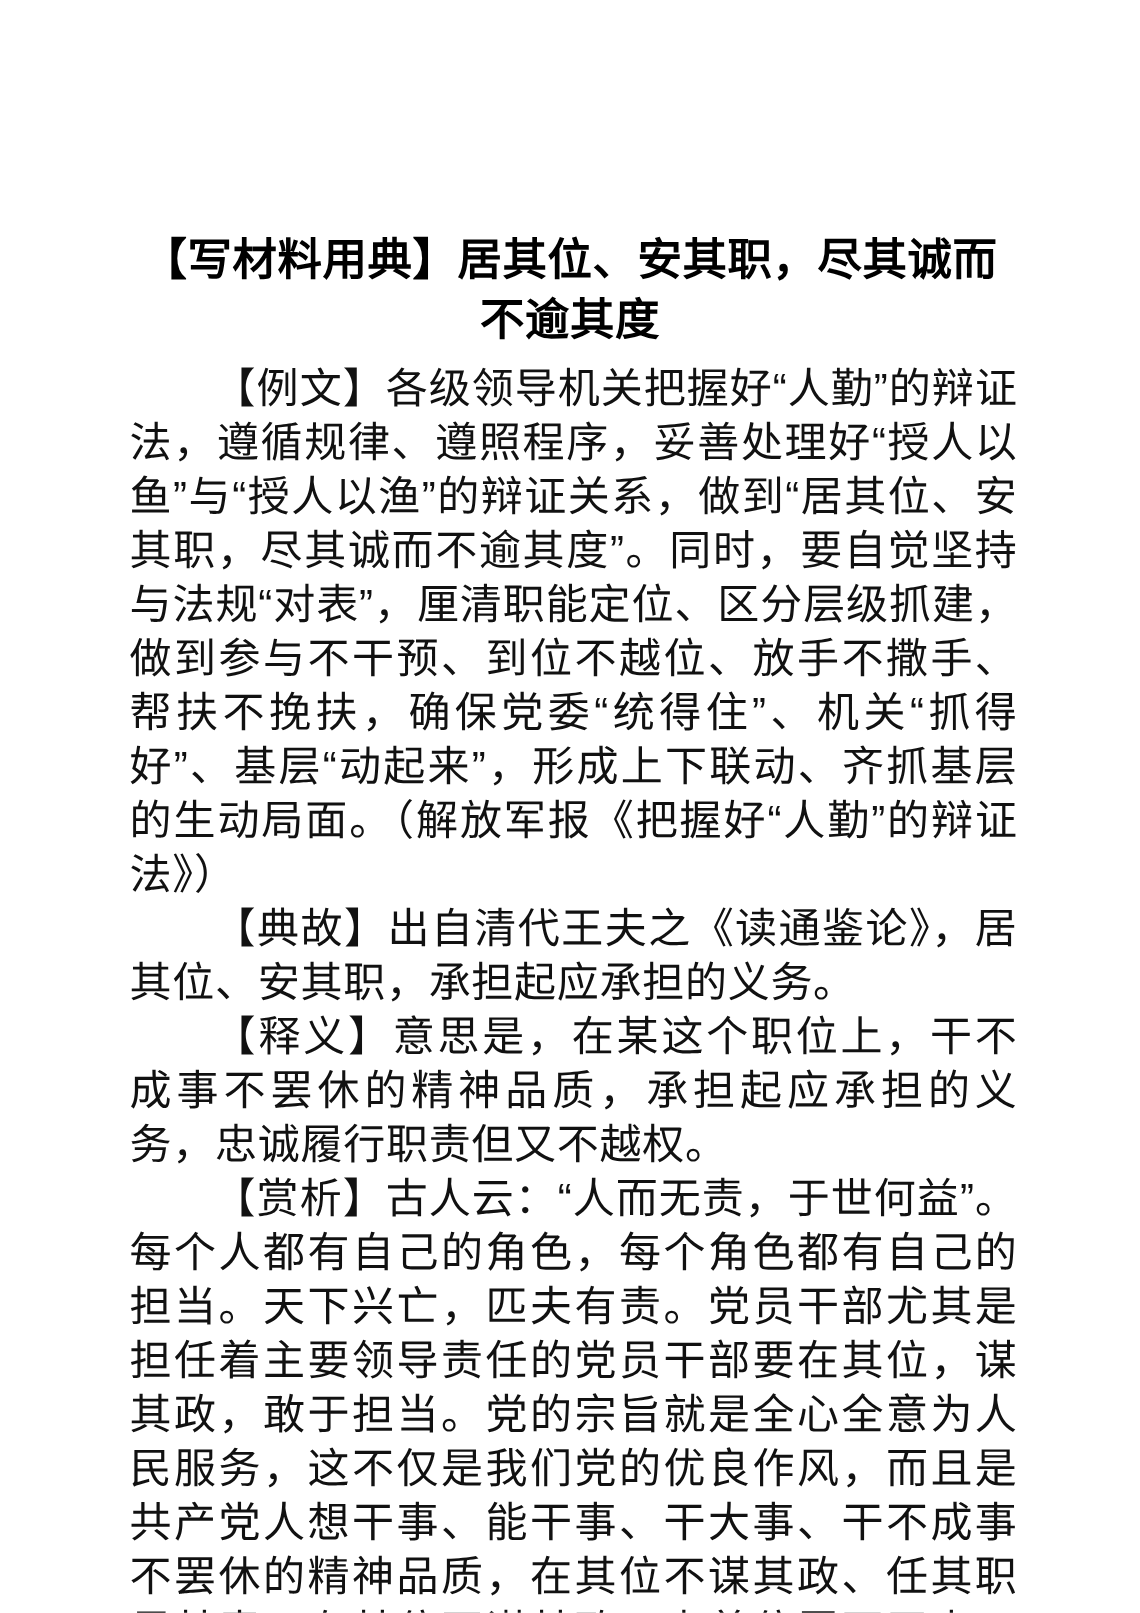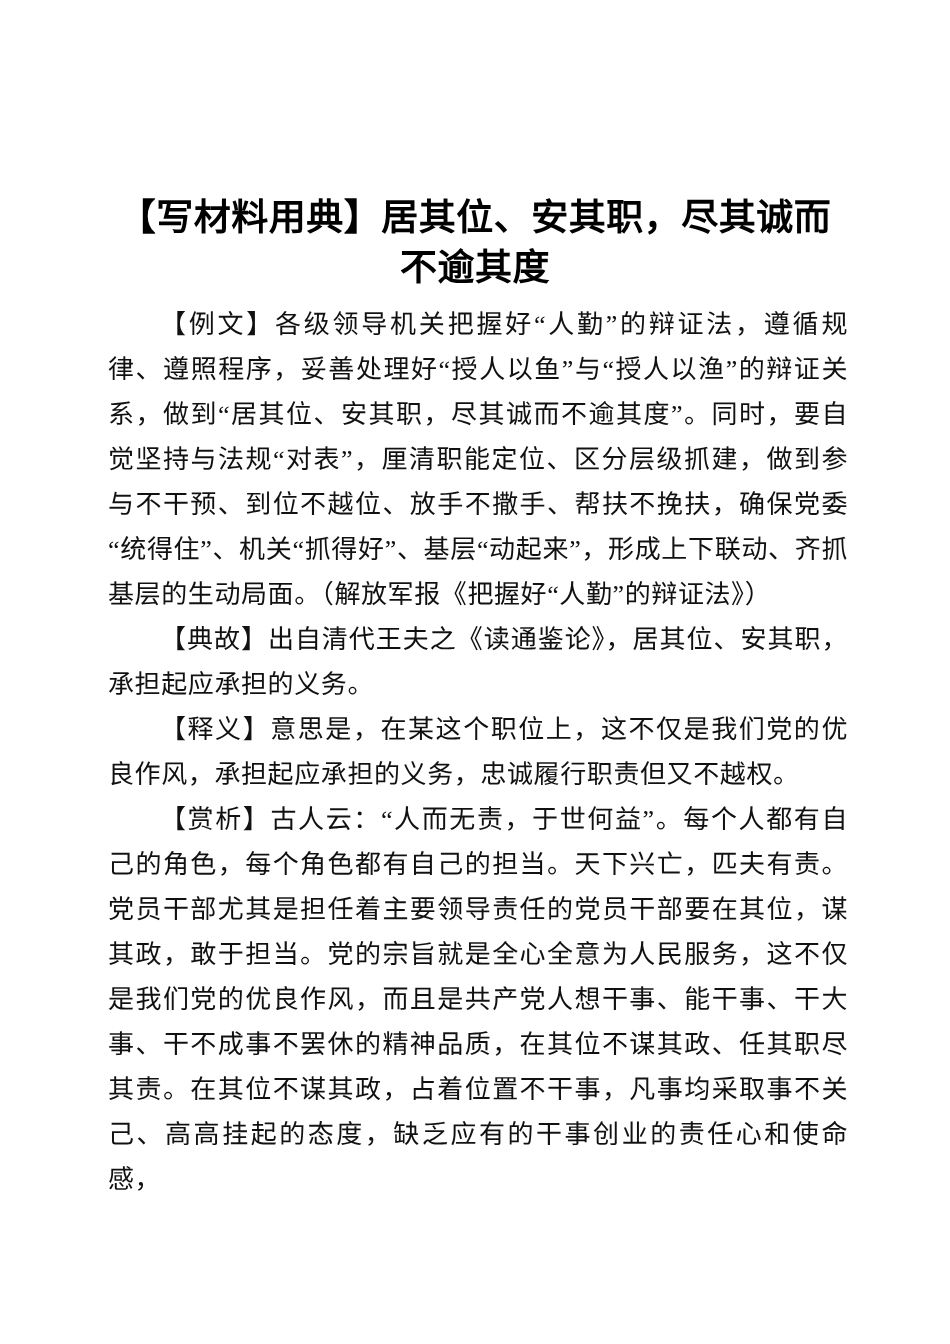--- a/index.html
+++ b/index.html
@@ -44,39 +44,39 @@
 
   
   .doc-body {
     position: absolute;
     left: 108px;
     top: 262px;
     width: 740px;
   }
 
   .para {
-    font-family: Liberation Serif, serif;
-    font-size: 26px;
+    font-family: Liberation Sans, sans-serif;
+    font-size: 35px;
     line-height: 45px;
     letter-spacing: 0.6px;
     color: #111111;
     text-align: justify;
     text-justify: inter-character;
     text-indent: 2em;
     margin: 0;
     word-break: break-all;
   }
 </style>
 </head>
 <body>
 
 <div class="page">
 
   <h1 class="doc-title">【写材料用典】居其位、安其职，尽其诚而不逾其度</h1>
 
   <div class="doc-body">
     <p class="para">【例文】各级领导机关把握好“人勤”的辩证法，遵循规律、遵照程序，妥善处理好“授人以鱼”与“授人以渔”的辩证关系，做到“居其位、安其职，尽其诚而不逾其度”。同时，要自觉坚持与法规“对表”，厘清职能定位、区分层级抓建，做到参与不干预、到位不越位、放手不撒手、帮扶不挽扶，确保党委“统得住”、机关“抓得好”、基层“动起来”，形成上下联动、齐抓基层的生动局面。（解放军报《把握好“人勤”的辩证法》）</p>
     <p class="para">【典故】出自清代王夫之《读通鉴论》，居其位、安其职，承担起应承担的义务。</p>
-    <p class="para">【释义】意思是，在某这个职位上，这不仅是我们党的优良作风，承担起应承担的义务，忠诚履行职责但又不越权。</p>
+    <p class="para">【释义】意思是，在某这个职位上，干不成事不罢休的精神品质，承担起应承担的义务，忠诚履行职责但又不越权。</p>
     <p class="para">【赏析】古人云：“人而无责，于世何益”。每个人都有自己的角色，每个角色都有自己的担当。天下兴亡，匹夫有责。党员干部尤其是担任着主要领导责任的党员干部要在其位，谋其政，敢于担当。党的宗旨就是全心全意为人民服务，这不仅是我们党的优良作风，而且是共产党人想干事、能干事、干大事、干不成事不罢休的精神品质，在其位不谋其政、任其职尽其责。在其位不谋其政，占着位置不干事，凡事均采取事不关己、高高挂起的态度，缺乏应有的干事创业的责任心和使命感，</p>
   </div>
 
 </div>
 
 </body></html>

